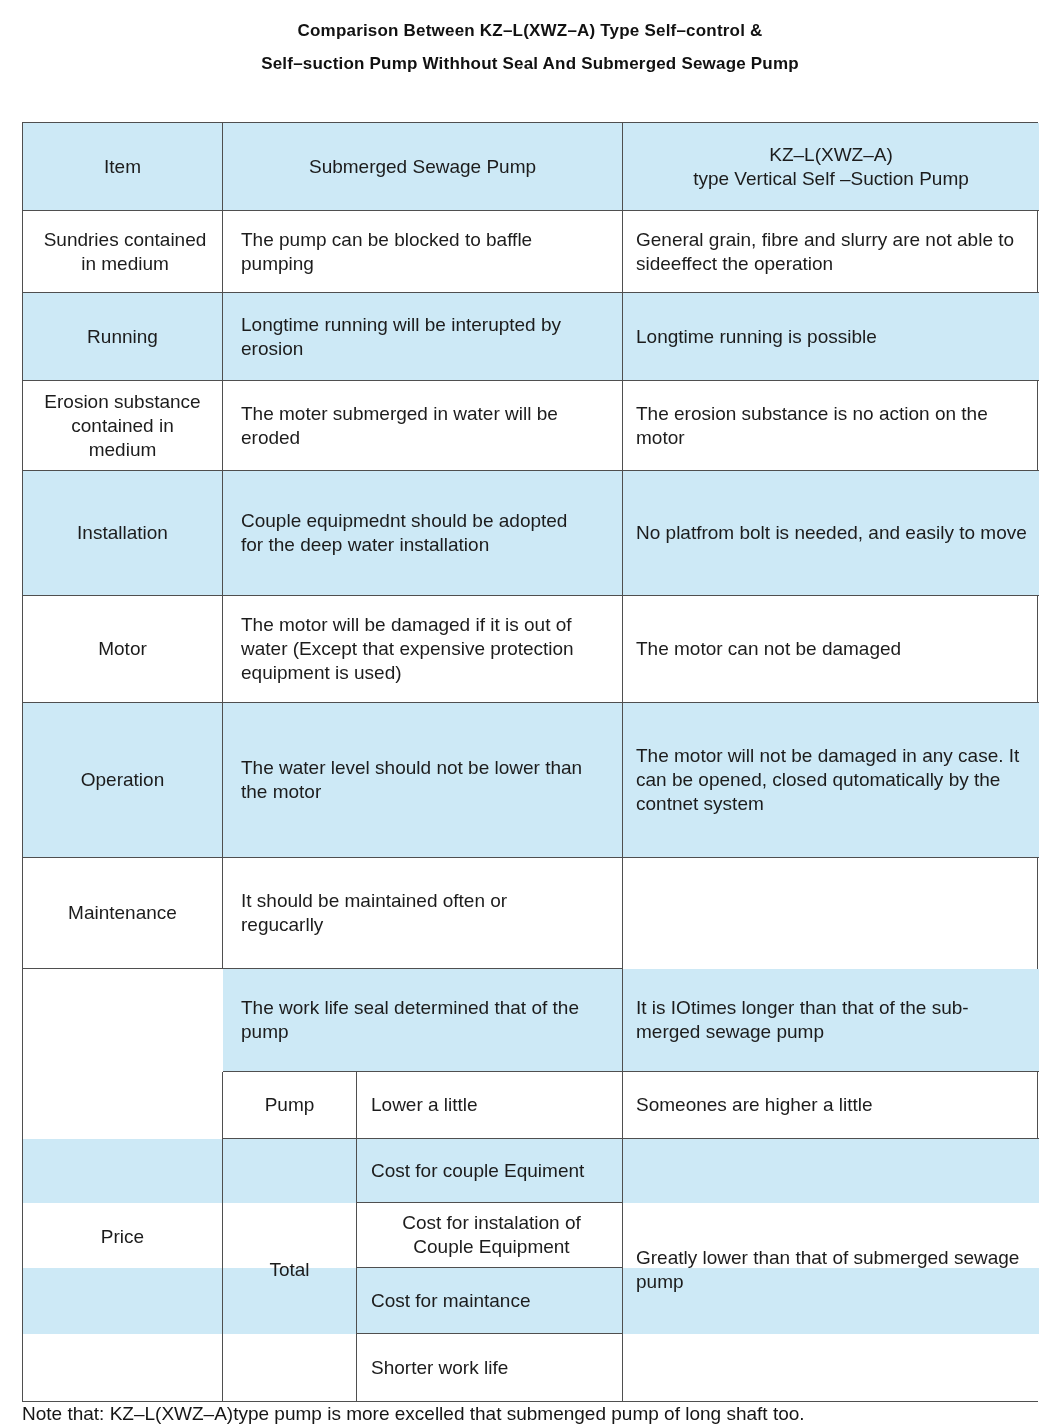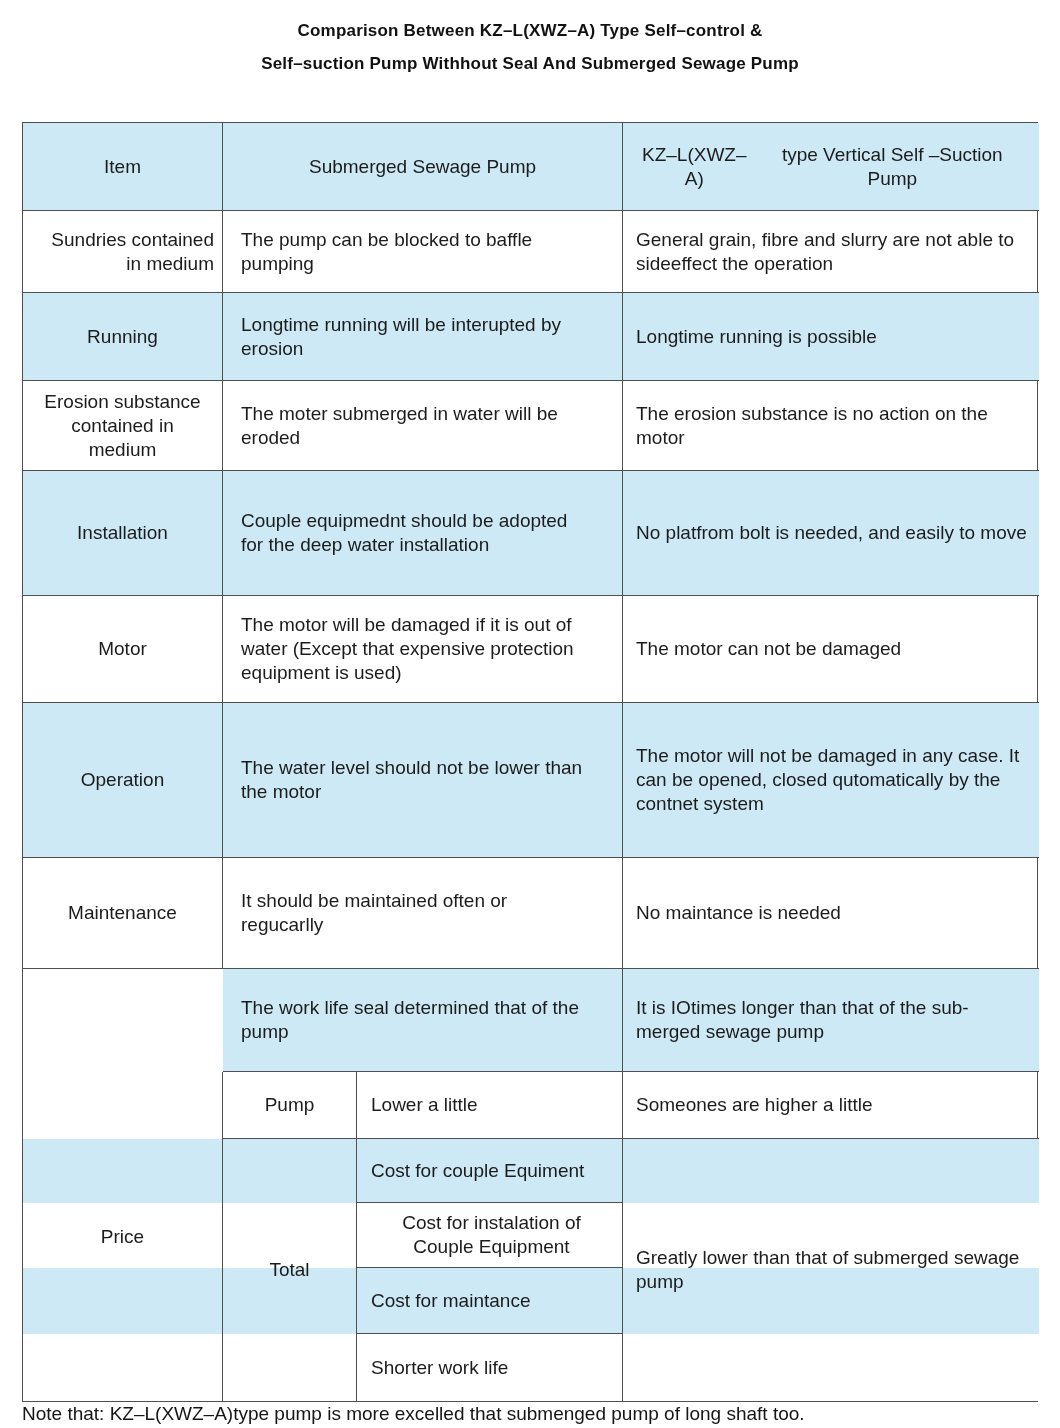--- a/index.html
+++ b/index.html
@@ -16,22 +16,22 @@
     display:grid;
     margin:42px 0 0 22px;
     width:1016px;
     grid-template-columns:200px 134px 266px 416px;
     grid-template-rows:88px 82px 88px 90px 125px 107px 155px 111px 103px 67px 64px 65px 66px 67px;
     border:1px solid var(--border);
     background:#fff;
   }
   .c{display:flex;align-items:center;font-size:19px;line-height:24px;color:var(--ink);}
   .center{justify-content:center;text-align:center;padding:4px 20px;}
-  .colcenter{flex-direction:row;justify-content:center;text-align:center;padding:4px 10px;}
-  .leftlab{padding:4px 8px 4px 13px;text-align:right;}
+  .colcenter{flex-direction:column;justify-content:center;text-align:center;padding:4px 10px;}
+  .leftlab{padding:4px 8px 4px 13px;text-align:center;}
   .mid{padding:6px 34px 6px 18px;text-align:left;}
   .rgt{padding:6px 10px 6px 13px;text-align:left;}
   .span2{grid-column:2 / span 2;}
   .blue{background:var(--blue);}
   .br{border-right:1px solid var(--border);}
   .bb{border-bottom:1px solid var(--border);}
   .price-item{grid-column:1;grid-row:10/15;
     background:linear-gradient(to bottom,#fff 0 67px,var(--blue) 67px 131px,#fff 131px 196px,var(--blue) 196px 262px,#fff 262px 329px);}
   .pump-cell{grid-column:2;grid-row:10;}
   .lower-cell{grid-column:3;grid-row:10;padding:4px 8px 4px 14px;}
@@ -128,23 +128,20 @@
   <div class="c rgt blue bb">
     <span>The motor will not be damaged in any case. It can be opened, closed qutomatically by the contnet system</span>
   </div>
 
   <div class="c center br bb">
     <span>Maintenance</span>
   </div>
   <div class="c mid br bb span2">
     <span>It should be maintained often or regucarlly</span>
   </div>
-  <div class="c rgt bb">
-    <span>No maintance is needed</span>
-  </div>
 
   <div class="c mid blue br bb span2">
     <span>The work life seal determined that of the pump</span>
   </div>
   <div class="c rgt blue bb">
     <span>It is IOtimes longer than that of the sub-merged sewage pump</span>
   </div>
 
   <div class="c center br price-item">
     <span>Price</span>

